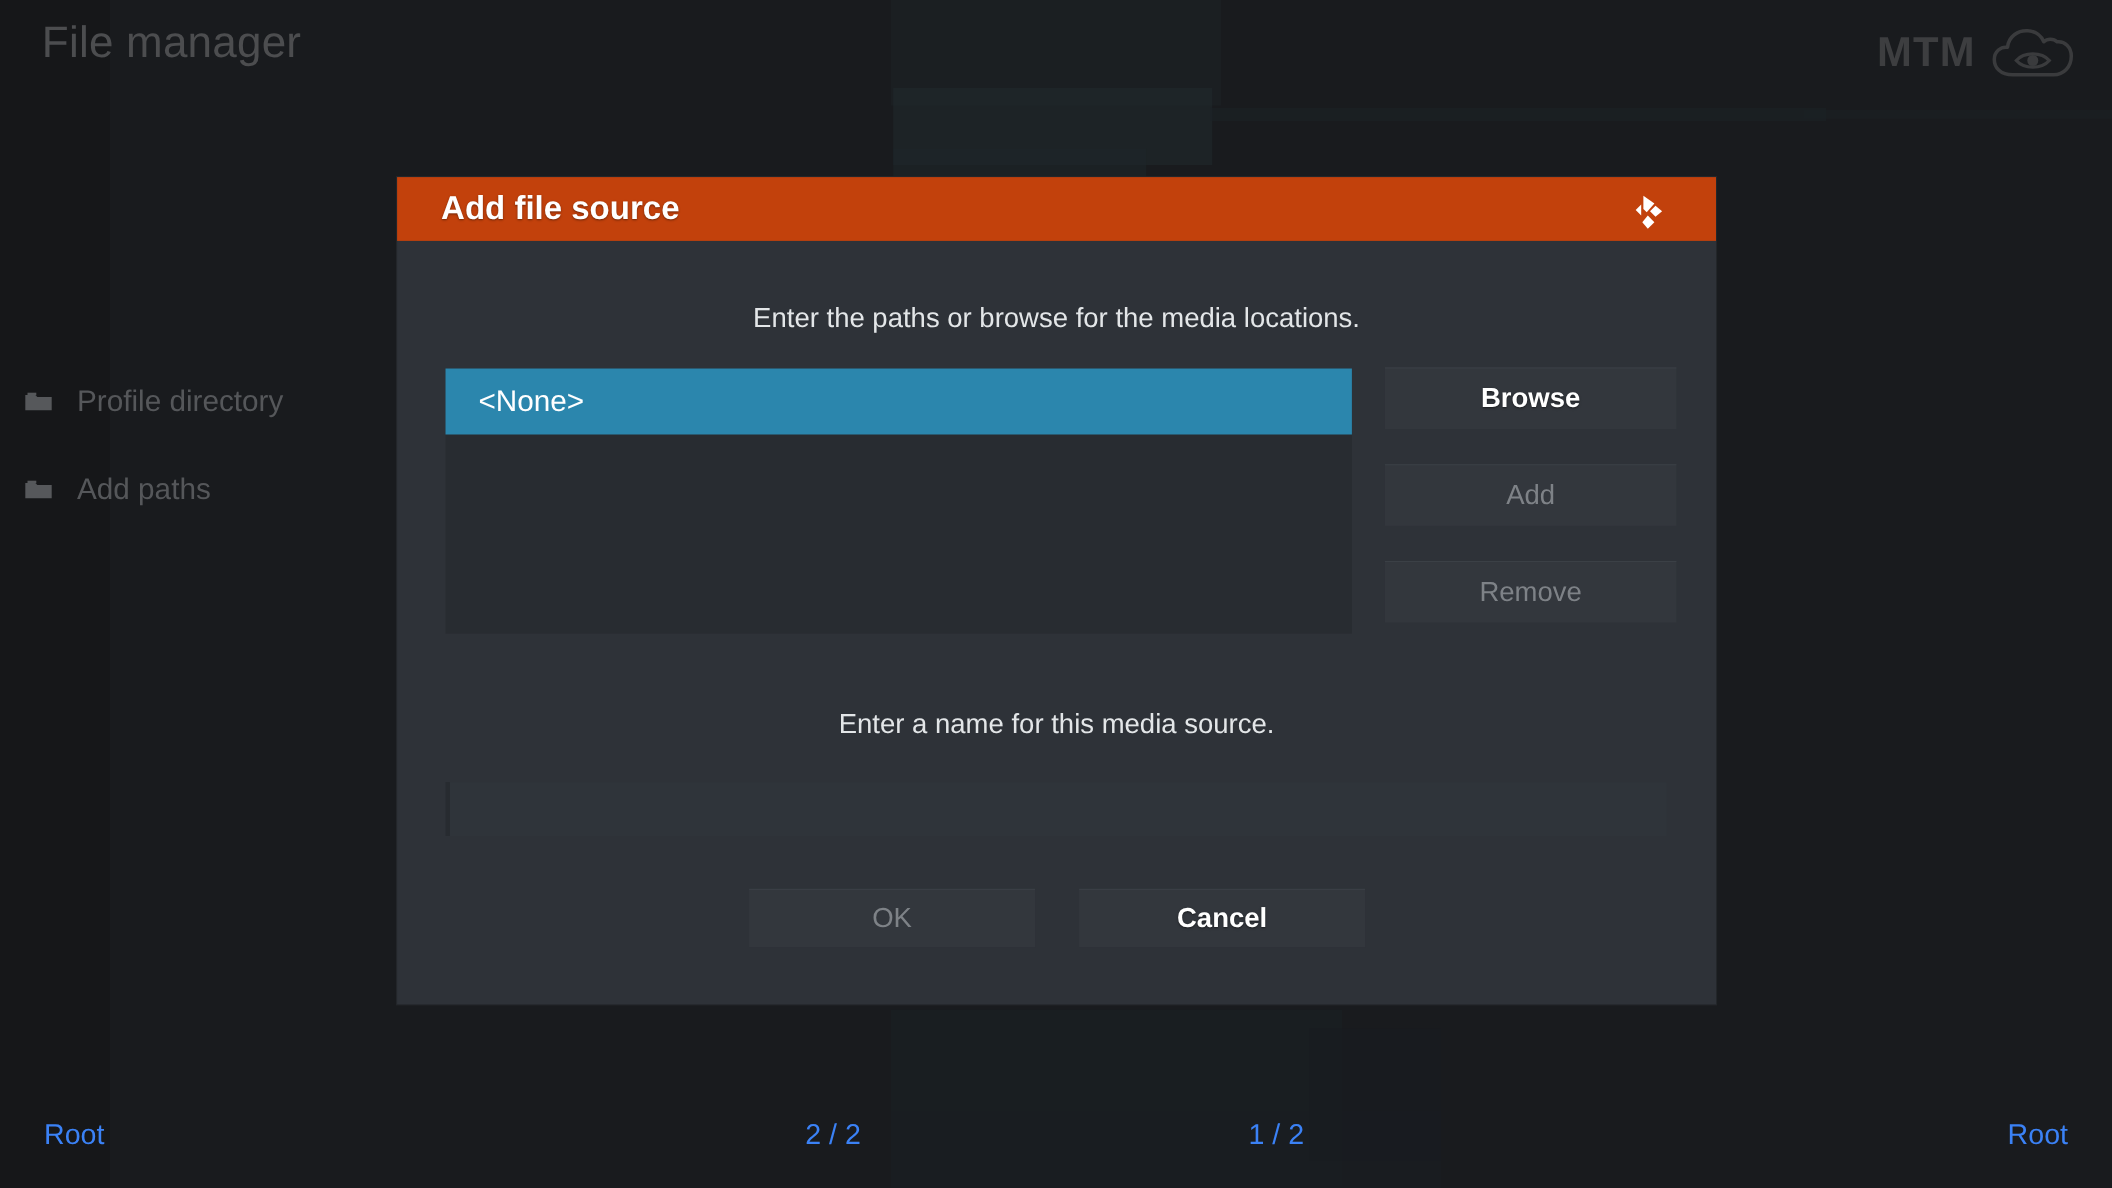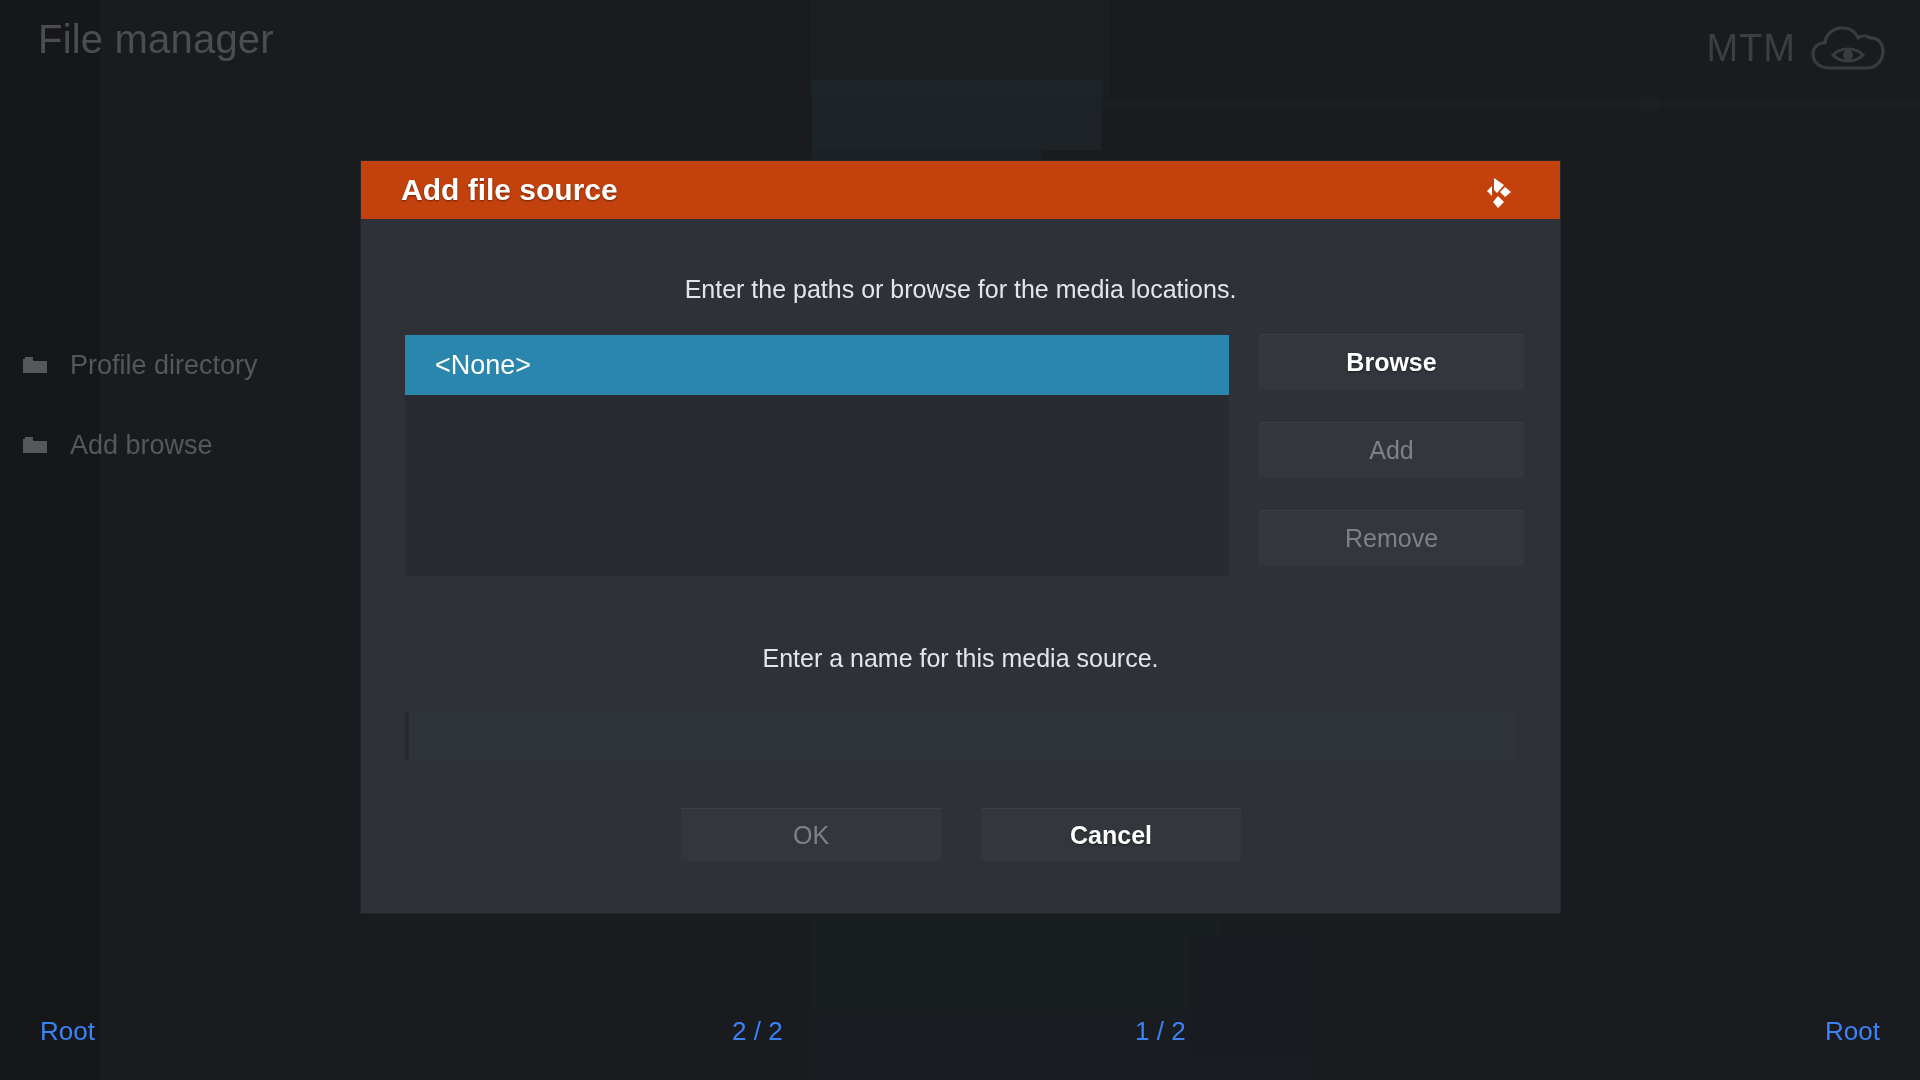--- a/index.html
+++ b/index.html
@@ -38,21 +38,21 @@
   #app-title {
     position:absolute; left:38px; top:17px;
     font-size:40px; font-weight:400; color:#4c4d4f;
     letter-spacing:.2px;
   }
   #brand {
     position:absolute; right:34px; top:22px;
     display:flex; align-items:center; gap:14px;
   }
   #brand-text {
-    font-size:38px; font-weight:400; color:#3d3e40; letter-spacing:1px;
+    font-size:38px; font-weight:700; color:#3d3e40; letter-spacing:1px;
   }
   #brand-logo { width:76px; height:52px; display:block; }
 
   
   #sidebar { position:absolute; left:0; top:325px; width:361px; }
   .side-item {
     display:flex; align-items:center; gap:22px;
     height:80px; padding-left:22px;
   }
   .folder-icon { width:26px; height:20px; flex:none; display:block; }
@@ -192,21 +192,21 @@
         <rect x="3" y="2" width="8" height="2.4" fill="#56585b"></rect>
       </svg>
       <span class="side-label">Profile directory</span>
     </div>
 
     <div class="side-item">
       <svg class="folder-icon" viewBox="0 0 26 20">
         <path d="M1 4 L1 18 L25 18 L25 6 L12 6 L10 4 Z" fill="#56585b"></path>
         <rect x="3" y="2" width="8" height="2.4" fill="#56585b"></rect>
       </svg>
-      <span class="side-label">Add browse</span>
+      <span class="side-label">Add paths</span>
     </div>
 
   </div>
 
   <div id="statusbar">
     <div class="status-cell sc-left">Root</div>
     <div class="status-cell sc-midl">2 / 2</div>
     <div class="status-cell sc-midr">1 / 2</div>
     <div class="status-cell sc-right">Root</div>
   </div>

